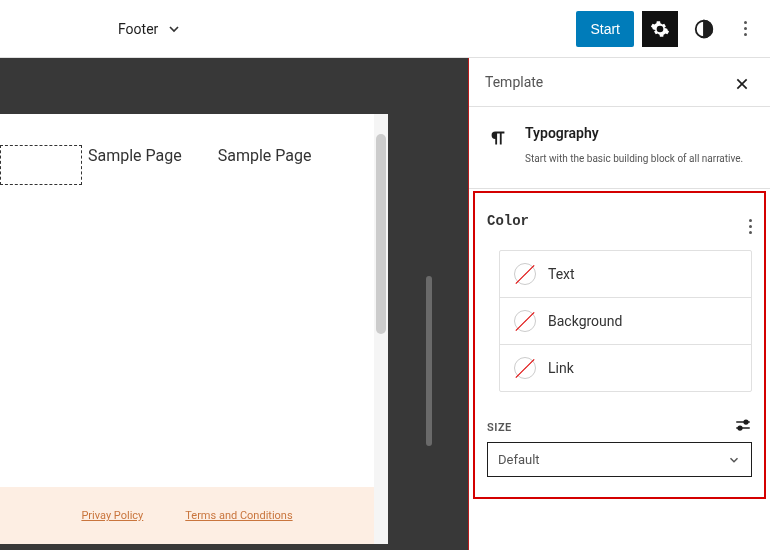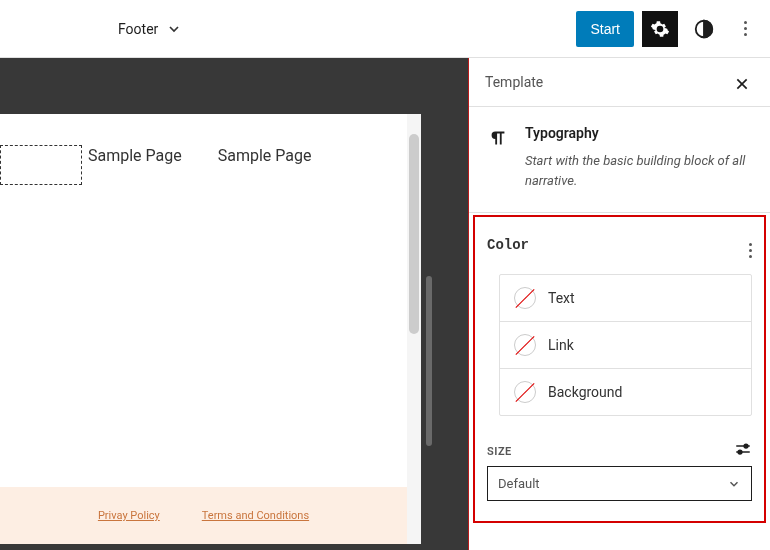--- a/index.html
+++ b/index.html
@@ -9,40 +9,40 @@
     .left-group { display: flex; align-items: center; gap: 8px; cursor: pointer; }
     .left-title { font-size: 14px; color: #1e1e1e; }
     .right-group { display: flex; align-items: center; gap: 8px; }
     .save-btn { background: #007cba; color: #fff; border: none; padding: 10px 14px; font-size: 14px; cursor: pointer; border-radius: 2px; }
     .gear-btn { background: #111; width: 36px; height: 36px; display: flex; align-items: center; justify-content: center; cursor: pointer; }
     .contrast-btn { width: 36px; height: 36px; display: flex; align-items: center; justify-content: center; cursor: pointer; }
     .more-btn { width: 30px; height: 36px; display: flex; align-items: center; justify-content: center; cursor: pointer; }
     
     .main { display: flex; height: 492px; }
     .canvas-area { width: 468px; background: #383838; position: relative; padding: 56px 0 0 0; }
-    .page-frame { background: #fff; width: 421px; height: 430px; position: relative; overflow: hidden; text-align: right; }
+    .page-frame { background: #fff; width: 388px; height: 430px; position: relative; overflow: hidden; text-align: right; }
     .page-scrollbar-track { position: absolute; right: 0; top: 0; width: 14px; height: 100%; background: #f5f5f5; }
     .page-scrollbar-thumb { position: absolute; right: 2px; top: 20px; width: 10px; height: 200px; background: #ccc; border-radius: 5px; }
     .page-content { padding: 32px 20px; display:flex; gap: 36px;}
     .empty-block { border: 1px dashed #333; width: 82px; height: 40px; position: absolute; left: 0; top: 31px;}
     .sample-text { font-size: 16px; color: #333; }
     .footer-links { position: absolute; bottom: 0; left: 0; right: 14px; background: #fdeee3; padding: 22px 20px; display: flex; gap: 42px; justify-content: center; font-size: 11px; }
     .footer-links a { color: #c9753d; text-decoration: underline; }
     .canvas-scrollbar { position: absolute; right: 36px; top: 218px; width: 6px; height: 170px; background: #6a6a6a; border-radius: 3px; }
     
     .sidebar { flex: 1; background: #fff; border-left: 1px solid #b91c1c; overflow-y: auto; }
     .tabs { display: flex; padding: 0 16px; border-bottom: 1px solid #e0e0e0; position: relative; }
     .tab { padding: 16px 0; margin-right: 24px; font-size: 14px; color: #555; cursor: pointer; }
     .tab.active { color: #000; font-weight: 500; border-bottom: 3px solid #007cba; margin-bottom: -1px; }
     .tabs-close { position: absolute; right: 16px; top: 14px; cursor: pointer; padding:4px;}
     
     .block-info { display: flex; padding: 18px 16px 22px 18px; gap: 16px; border-bottom: 1px solid #e0e0e0; }
     .block-icon { flex-shrink: 0; padding-top:2px;}
     .block-title { font-size: 14px; font-weight: 600; margin-bottom: 10px; }
-    .block-desc { font-size: 13px; color: #555; line-height: 1.5; font-style: italic; }
+    .block-desc { font-size: 10px; color: #555; line-height: 1.5; }
     
     .section { border: 2px solid #d40000; margin: 2px 4px 0 4px; padding: 14px 12px 20px 12px; }
     .section-header { display: flex; justify-content: space-between; align-items: center; margin-bottom: 16px; }
     .section-title { font-size: 14px; font-weight: 600; color: #333; font-family: Liberation Mono, monospace; }
     .color-list { border: 1px solid #e0e0e0; border-radius: 2px; margin-left: 12px; }
     .color-item { display: flex; align-items: center; gap: 12px; padding: 12px 14px; border-bottom: 1px solid #e0e0e0; cursor: pointer; }
     .color-item:last-child { border-bottom: none; }
     .color-swatch { width: 22px; height: 22px; border: 1px solid #ccc; border-radius: 50%; position: relative; background:#fff;}
     .color-swatch::after { content: ''; position: absolute; width: 26px; height: 1px; background: #d00; top: 50%; left: -3px; transform: rotate(-45deg); }
     .color-label { font-size: 14px; color: #333; }
@@ -141,25 +141,25 @@
             </span>
         </div>
       </div>
       <div class="color-list">
         <div class="color-item">
           <span class="color-swatch"></span>
           <span class="color-label">Text</span>
         </div>
         <div class="color-item">
           <span class="color-swatch"></span>
-          <span class="color-label">Link</span>
+          <span class="color-label">Background</span>
         </div>
         <div class="color-item">
           <span class="color-swatch"></span>
-          <span class="color-label">Background</span>
+          <span class="color-label">Link</span>
         </div>
       </div>
 
       <div class="typo-section">
         <div class="size-row">
           <span class="size-label">SIZE</span>
           <div>
             <svg width="18" height="18" viewBox="0 0 24 24" fill="none" stroke="#1e1e1e" stroke-width="2">
                 <line x1="3" y1="8" x2="21" y2="8"></line>
                 <line x1="3" y1="16" x2="21" y2="16"></line>

